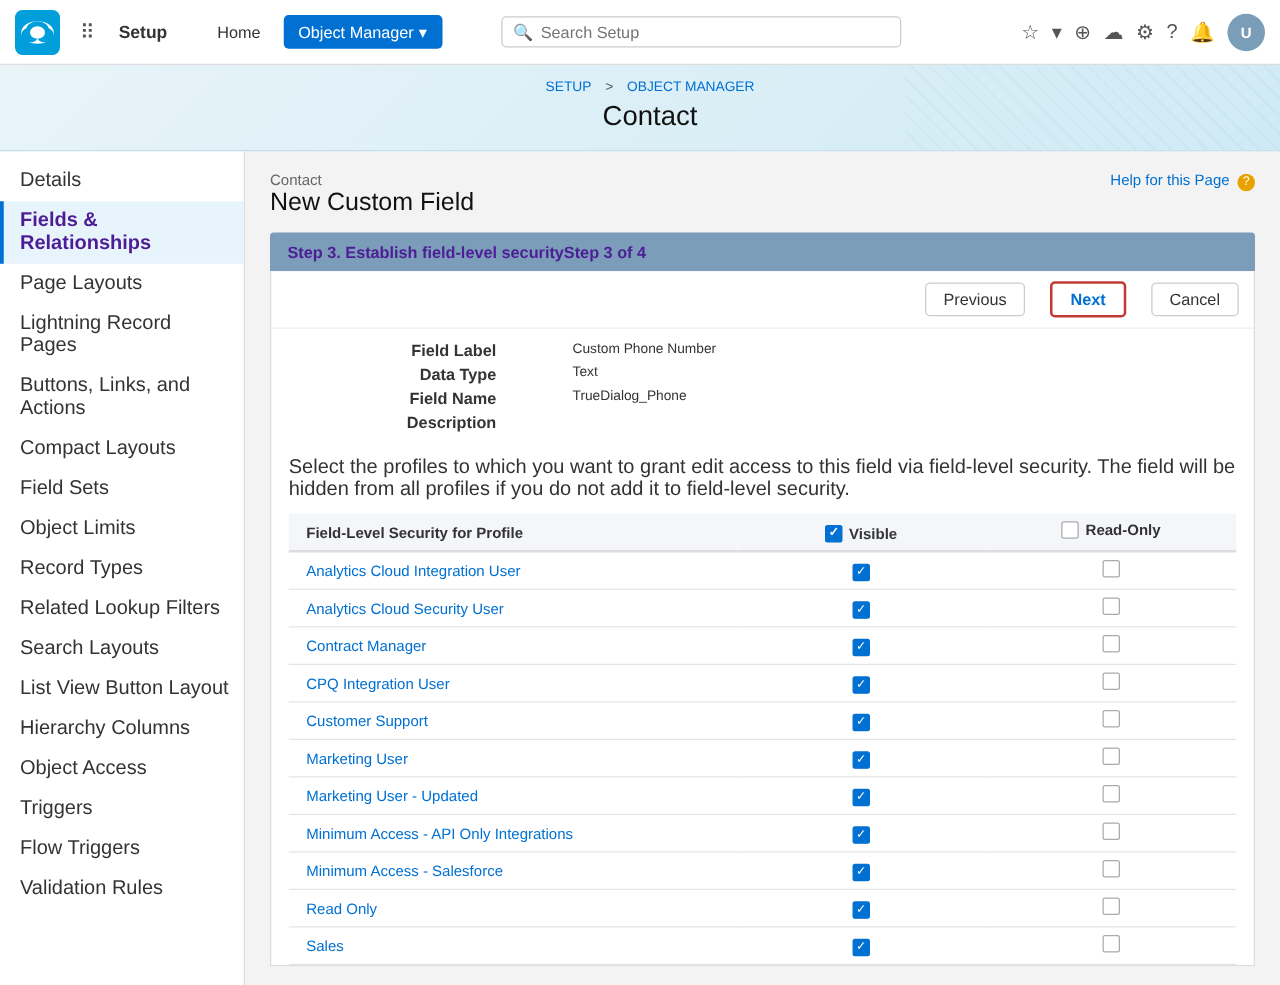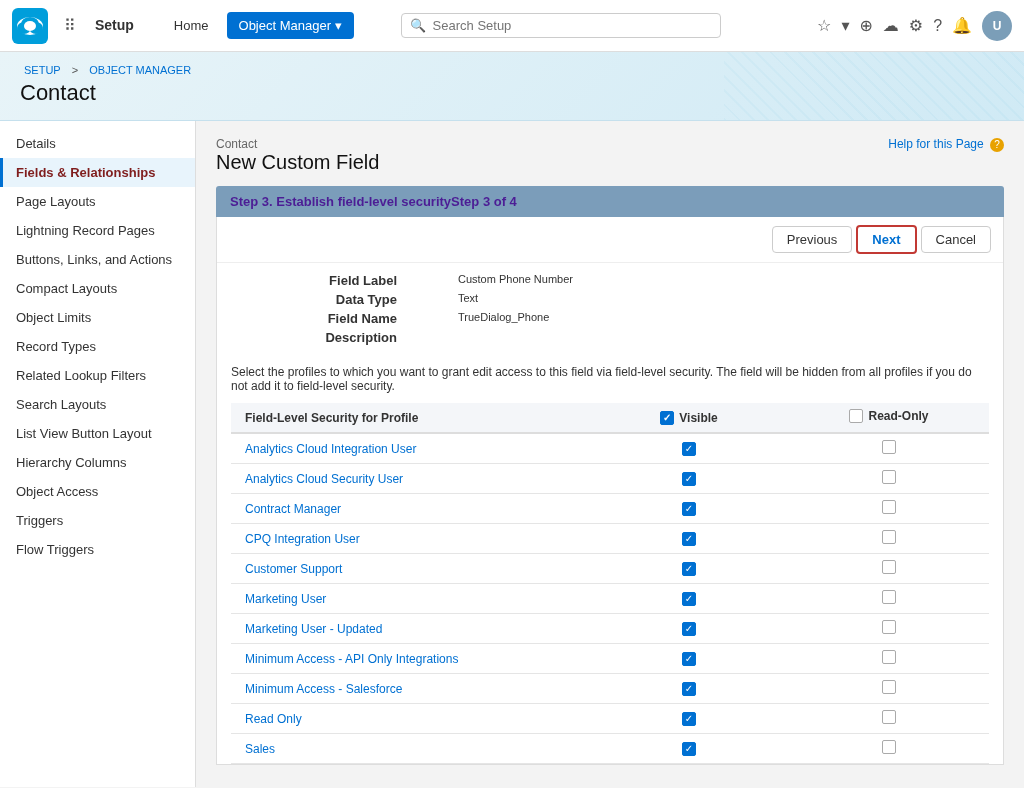--- a/index.html
+++ b/index.html
@@ -42,20 +42,21 @@
     .icon-btn { cursor: pointer; color: #555; font-size: 16px; }
     .avatar { width: 30px; height: 30px; border-radius: 50%; background: #7b9eb8; display: flex; align-items: center; justify-content: center; color: white; font-size: 12px; font-weight: bold; }
 
     
     .page-header {
       background: linear-gradient(135deg, #e8f4f8 0%, #d0eaf5 100%);
       padding: 12px 4px 14px 20px;
       border-bottom: 1px solid #c5e0ed;
       position: relative;
       overflow: hidden;
+      text-align: center;
     }
     .breadcrumb { font-size: 11px; color: #0070d2; margin-bottom: 4px; }
     .breadcrumb span { color: #555; margin: 0 4px; }
     .page-header h1 { font-size: 22px; font-weight: 300; color: #111; }
     .page-header-bg {
       position: absolute; right: 0; top: 0; bottom: 0; width: 300px;
       background: repeating-linear-gradient(45deg, rgba(0,150,200,0.04), rgba(0,150,200,0.04) 2px, transparent 2px, transparent 10px);
     }
 
     
@@ -64,28 +65,28 @@
     
     .sidebar {
       width: 196px;
       min-width: 196px;
       background: #fff;
       border-right: 1px solid #ddd;
       padding: 8px 0;
     }
     .sidebar-item {
       padding: 7px 12px 7px 16px;
-      font-size: 13px;
+      font-size: 16px;
       cursor: pointer;
       color: #333;
     }
     .sidebar-item.active {
       background: #e8f4fc;
       border-left: 3px solid #0070d2;
-      color: #7f1d1d;
+      color: #4c1d95;
       font-weight: 600;
       padding-left: 13px;
     }
 
     
     .content-area {
       flex: 1;
       padding: 16px 20px;
       background: #f3f3f3;
     }
@@ -115,21 +116,21 @@
       border-top: none;
     }
 
     
     .toolbar {
       display: flex;
       justify-content: flex-end;
       align-items: center;
       padding: 8px 12px;
       border-bottom: 1px solid #eee;
-      gap: 4px;
+      gap: 20px;
     }
     .btn {
       padding: 5px 14px;
       font-size: 13px;
       border-radius: 4px;
       cursor: pointer;
       border: 1px solid #ccc;
       background: #fff;
       color: #333;
     }
@@ -140,21 +141,21 @@
       font-weight: 600;
     }
 
     
     .field-info { padding: 10px 20px 12px 80px; }
     .field-row { display: flex; margin-bottom: 4px; gap: 45px; }
     .field-row .label { font-size: 13px; font-weight: 600; width: 100px; text-align: right; margin-right: 16px; color: #333; }
     .field-row .value { font-size: 11px; color: #333; }
 
     
-    .instruction { padding: 4px 14px 10px 14px; font-size: 12px; color: #333; }
+    .instruction { padding: 4px 14px 10px 14px; font-size: 16px; color: #333; }
 
     
     .security-table { width: 100%; border-collapse: collapse; margin: 0; }
     .security-table th, .security-table td {
       padding: 6px 8px;
       border-bottom: 1px solid #e5e5e5;
       font-size: 12px;
     }
     .security-table thead th {
       background: #f4f6f9;
@@ -245,29 +246,31 @@
 
 <div class="main-container">
 
   <div class="sidebar">
     <div class="sidebar-item">Details</div>
     <div class="sidebar-item active">Fields &amp; Relationships</div>
     <div class="sidebar-item">Page Layouts</div>
     <div class="sidebar-item">Lightning Record Pages</div>
     <div class="sidebar-item">Buttons, Links, and Actions</div>
     <div class="sidebar-item">Compact Layouts</div>
+    <div class="sidebar-item">Field Sets</div>
     <div class="sidebar-item">Object Limits</div>
     <div class="sidebar-item">Record Types</div>
     <div class="sidebar-item">Related Lookup Filters</div>
     <div class="sidebar-item">Search Layouts</div>
     <div class="sidebar-item">List View Button Layout</div>
     <div class="sidebar-item">Hierarchy Columns</div>
     <div class="sidebar-item">Object Access</div>
     <div class="sidebar-item">Triggers</div>
     <div class="sidebar-item">Flow Triggers</div>
+    <div class="sidebar-item">Validation Rules</div>
   </div>
 
   <div class="content-area">
     <div class="content-header">
       <a style="float:right;font-size:12px;color:#0070d2;cursor:pointer;text-decoration:none;">
         <span>Help for this Page</span>
         <span class="help-icon">?</span>
       </a>
       <div class="context">Contact</div>
       <h2>New Custom Field</h2>

